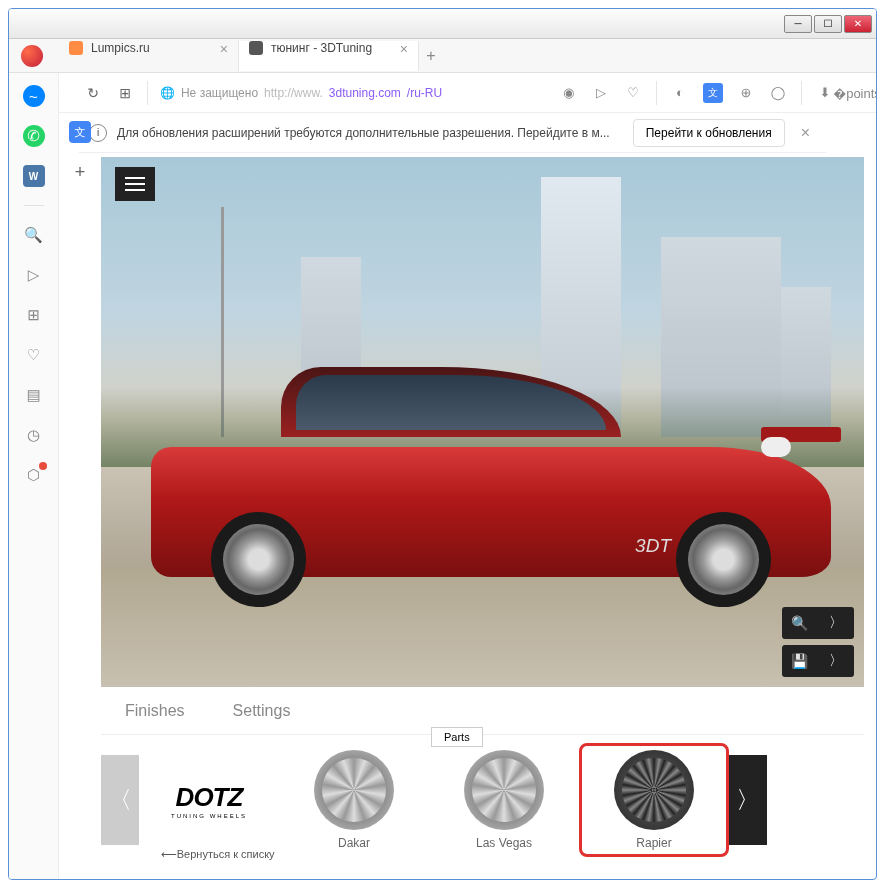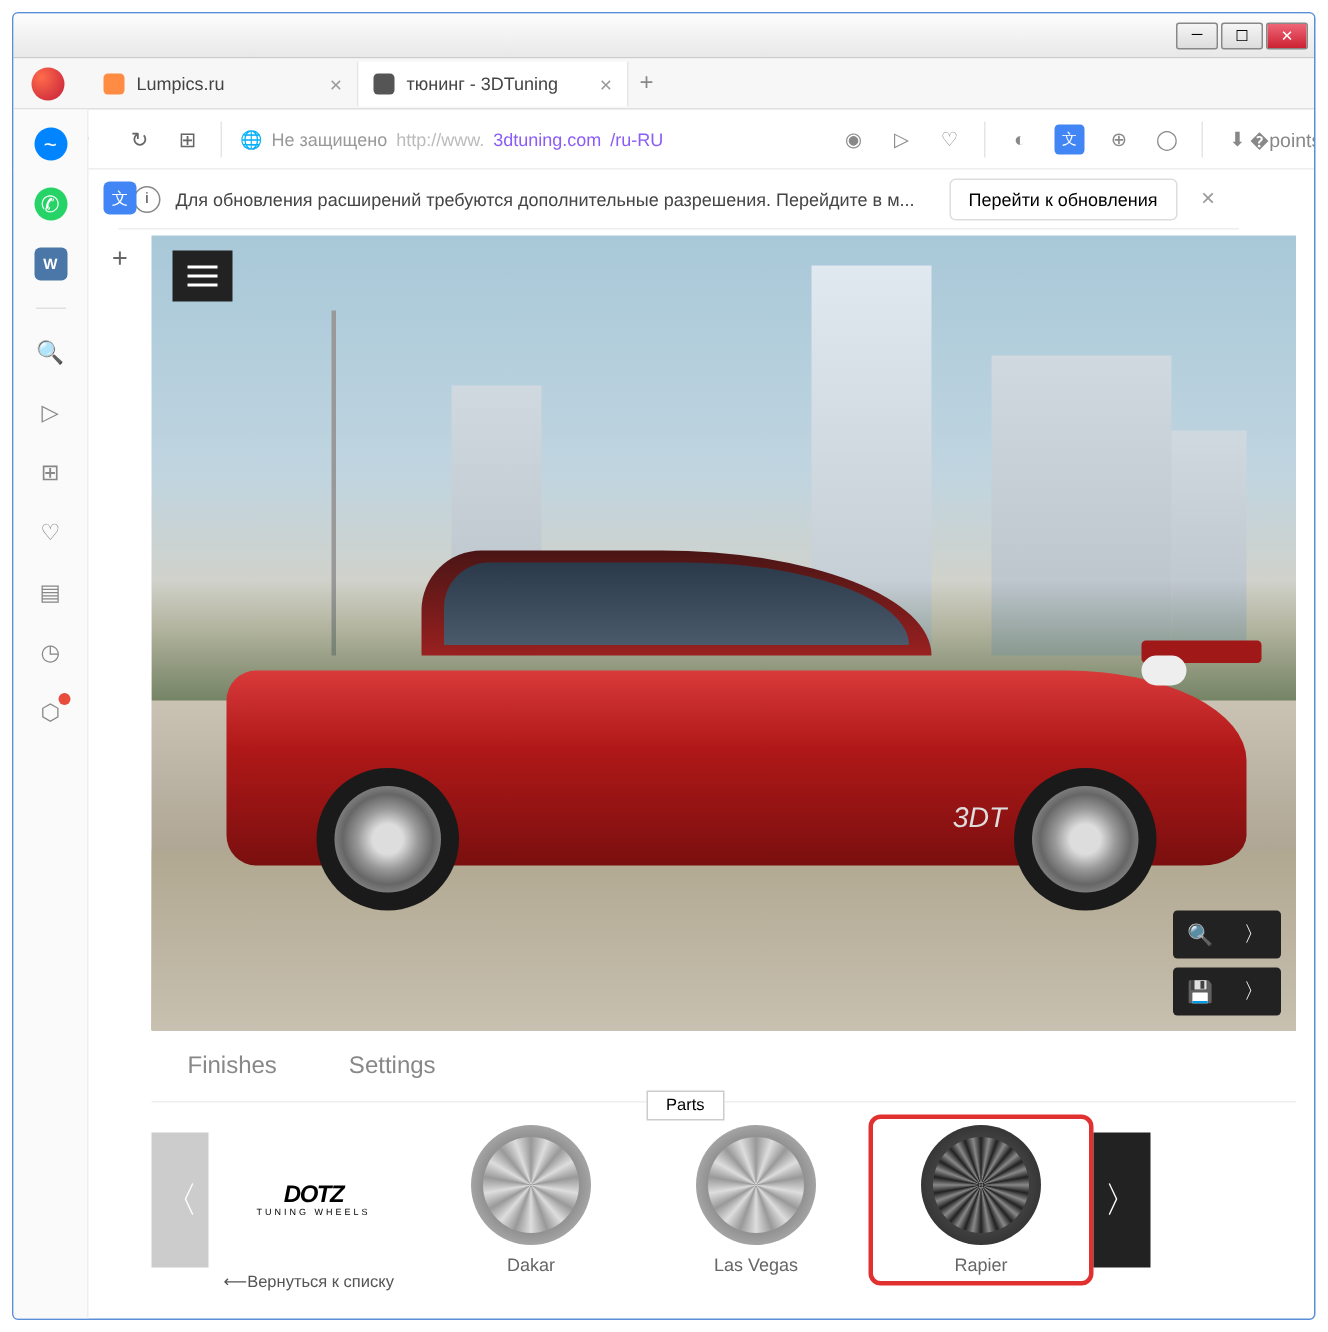--- a/index.html
+++ b/index.html
@@ -8,21 +8,21 @@
 
 .window { width: 869px; height: 872px; position: absolute; top: 8px; left: 8px; border: 1px solid #5a8fd8; border-radius: 4px; overflow: hidden; background: #fff; }
 .titlebar { height: 30px; background: linear-gradient(#fdfdfd, #e8e8e8); border-bottom: 1px solid #ccc; display: flex; align-items: center; justify-content: flex-end; padding: 0 4px; }
 .win-controls { display: flex; gap: 2px; }
 .win-btn { width: 28px; height: 18px; border: 1px solid #888; background: linear-gradient(#f5f5f5,#ddd); display: flex; align-items: center; justify-content: center; font-size: 10px; border-radius: 2px; }
 .win-close { background: linear-gradient(#e67,#c23); color: #fff; }
 
 
 .tabs-row { height: 34px; background: #f7f7f7; display: flex; align-items: center; padding-left: 50px; border-bottom: 1px solid #e0e0e0; position: relative; }
 .opera-logo { position: absolute; left: 12px; top: 6px; width: 22px; height: 22px; border-radius: 50%; background: radial-gradient(circle at 30% 30%, #ff6b4a, #c41e3a); }
-.tab { height: 30px; padding: 0 10px; display: flex; align-items: center; gap: 8px; font-size: 12px; color: #444; min-width: 180px; border-right: 1px solid #e5e5e5; }
+.tab { height: 30px; padding: 0 10px; display: flex; align-items: flex-start; gap: 8px; font-size: 12px; color: #444; min-width: 180px; border-right: 1px solid #e5e5e5; }
 .tab.active { background: #fff; }
 .tab-icon { width: 14px; height: 14px; background: #ff8c42; border-radius: 3px; }
 .tab-icon.gray { background: #555; }
 .tab-close { color: #999; font-size: 14px; margin-left: auto; }
 .new-tab-btn { width: 24px; height: 24px; display: flex; align-items: center; justify-content: center; color: #888; font-size: 16px; }
 
 
 .addr-row { height: 40px; display: flex; align-items: center; padding: 0 10px; gap: 12px; border-bottom: 1px solid #eee; }
 .nav-btn { width: 20px; height: 20px; color: #666; display: flex; align-items: center; justify-content: center; font-size: 14px; }
 .addr-input { flex: 0 0 auto; display: flex; align-items: center; gap: 6px; font-size: 12px; color: #999; }
@@ -90,30 +90,30 @@
 .bottom-panel { background: #fff; }
 .panel-tabs { display: flex; height: 48px; border-bottom: 1px solid #eee; position: relative; }
 .panel-tab { padding: 0 24px; display: flex; align-items: center; font-size: 16px; color: #888; }
 .panel-tab.active { color: #222; font-weight: 500; }
 .close-btn { position: absolute; left: 330px; top: 40px; padding: 3px 12px; border: 1px solid #ccc; background: #fff; font-size: 11px; z-index: 5; }
 
 .wheel-row { display: flex; align-items: center; height: 130px; padding: 10px 0; position: relative; }
 .arrow-btn { width: 38px; height: 90px; background: #ccc; color: #fff; display: flex; align-items: center; justify-content: center; font-size: 24px; }
 .arrow-btn.right { background: #222; }
 .brand-cell { width: 140px; text-align: center; }
-.brand-logo { font-size: 16px; font-weight: 900; font-style: italic; letter-spacing: -1px; }
+.brand-logo { font-size: 26px; font-weight: 900; font-style: italic; letter-spacing: -1px; }
 .brand-sub { font-size: 6px; letter-spacing: 2px; }
 .wheel-item { width: 150px; text-align: center; display: flex; flex-direction: column; align-items: center; gap: 6px; }
 .wheel-img { width: 80px; height: 80px; border-radius: 50%; background: radial-gradient(circle, #eee 15%, #bbb 30%, #888 50%, #ccc 100%); position: relative; }
 .wheel-img.dark { background: radial-gradient(circle, #333 10%, #111 30%, #444 50%, #222 100%); }
 .wheel-spokes { position: absolute; inset: 8px; border-radius: 50%; background: conic-gradient(#999 0deg, #ddd 20deg, #999 40deg, #ddd 60deg, #999 80deg, #ddd 100deg, #999 120deg, #ddd 140deg, #999 160deg, #ddd 180deg, #999 200deg, #ddd 220deg, #999 240deg, #ddd 260deg, #999 280deg, #ddd 300deg, #999 320deg, #ddd 340deg, #999 360deg); }
 .wheel-spokes.dark { background: conic-gradient(#222 0deg, #888 10deg, #222 20deg, #888 30deg, #222 40deg, #888 50deg, #222 60deg, #888 70deg, #222 80deg, #888 90deg, #222 100deg, #888 110deg, #222 120deg, #888 130deg, #222 140deg, #888 150deg, #222 160deg, #888 170deg, #222 180deg, #888 190deg, #222 200deg, #888 210deg, #222 220deg, #888 230deg, #222 240deg, #888 250deg, #222 260deg, #888 270deg, #222 280deg, #888 290deg, #222 300deg, #888 310deg, #222 320deg, #888 330deg, #222 340deg, #888 350deg, #222 360deg); }
 .wheel-label { font-size: 12px; color: #666; }
 .highlight { border: 3px solid #e03030; border-radius: 8px; padding: 4px; }
-.back-link { position: absolute; left: 48px; bottom: 4px; font-size: 11px; color: #555; }
+.back-link { position: absolute; left: 60px; bottom: 4px; font-size: 11px; color: #555; }
 </style>
 </head>
 <body>
 
 <div class="window">
   <div class="titlebar">
     <div class="win-controls">
       <div class="win-btn">─</div>
       <div class="win-btn">☐</div>
       <div class="win-btn win-close">✕</div>

